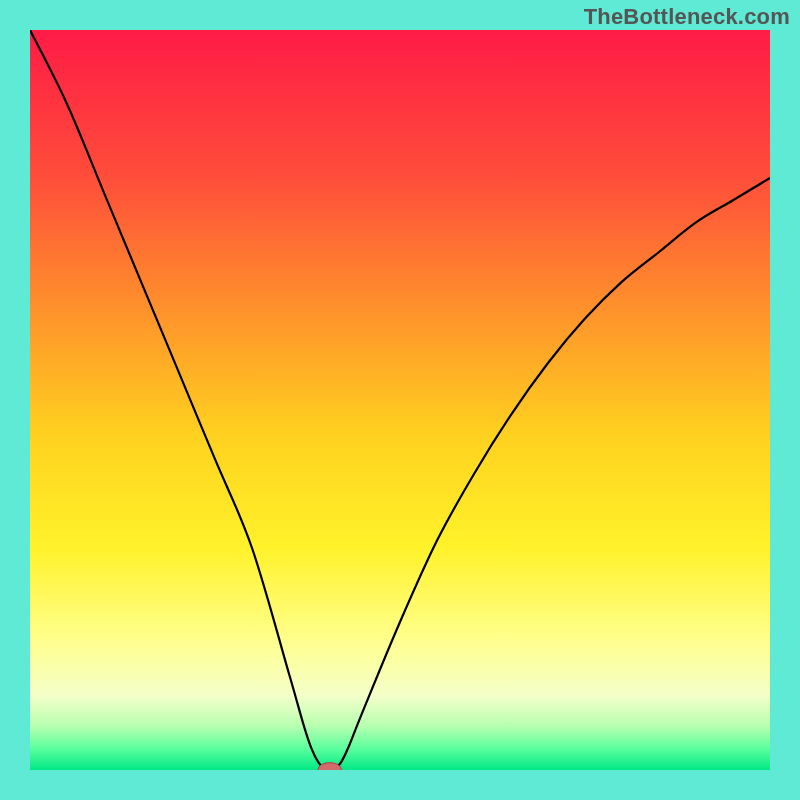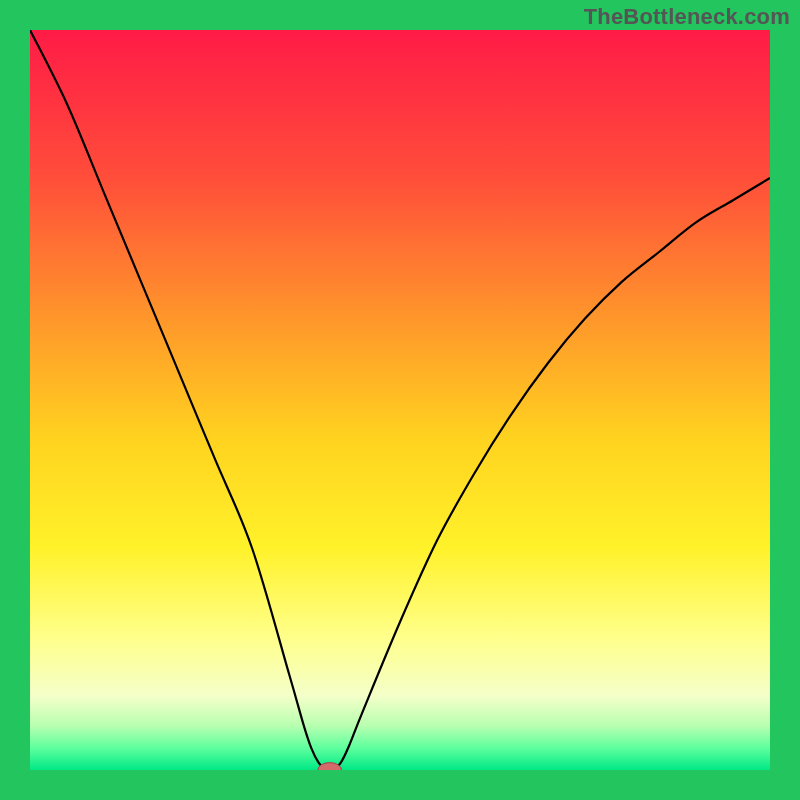--- a/index.html
+++ b/index.html
@@ -8,21 +8,21 @@
     width: 800px;
     height: 800px;
     background: #000;
     overflow: hidden;
     font-family: Arial, Helvetica, sans-serif;
   }
   .outer {
     position: relative;
     width: 800px;
     height: 800px;
-    background: #22c55e;
+    background: #5eead4;
   }
   .plot-area {
     position: absolute;
     left: 30px;
     top: 30px;
     width: 740px;
     height: 740px;
   }
   .watermark {
     position: absolute;

